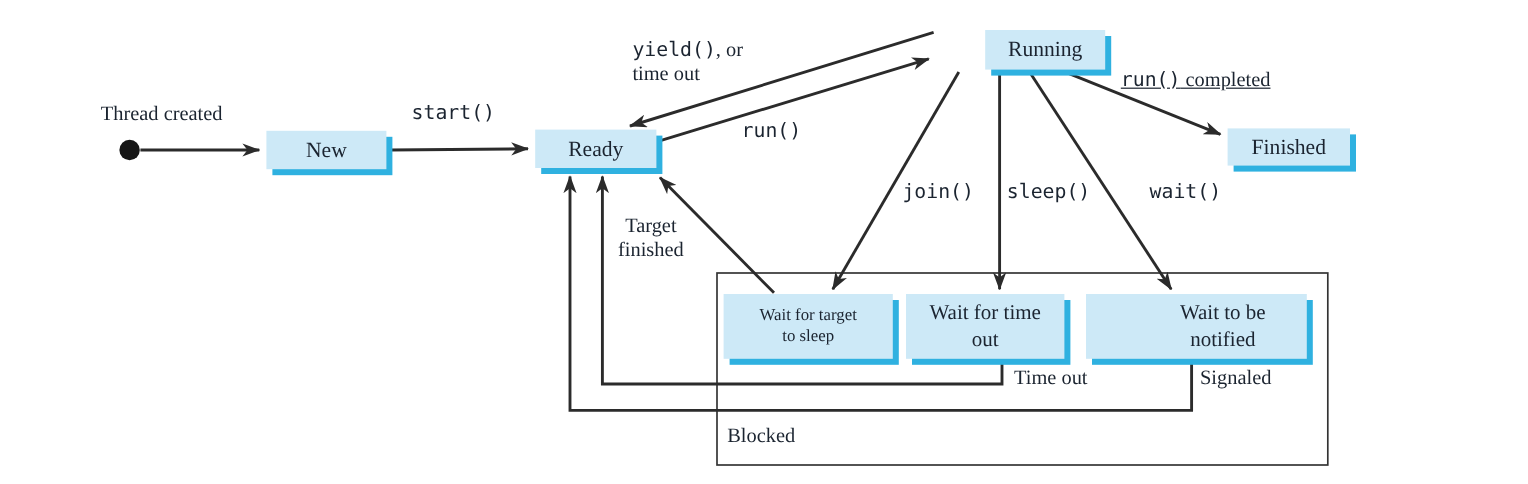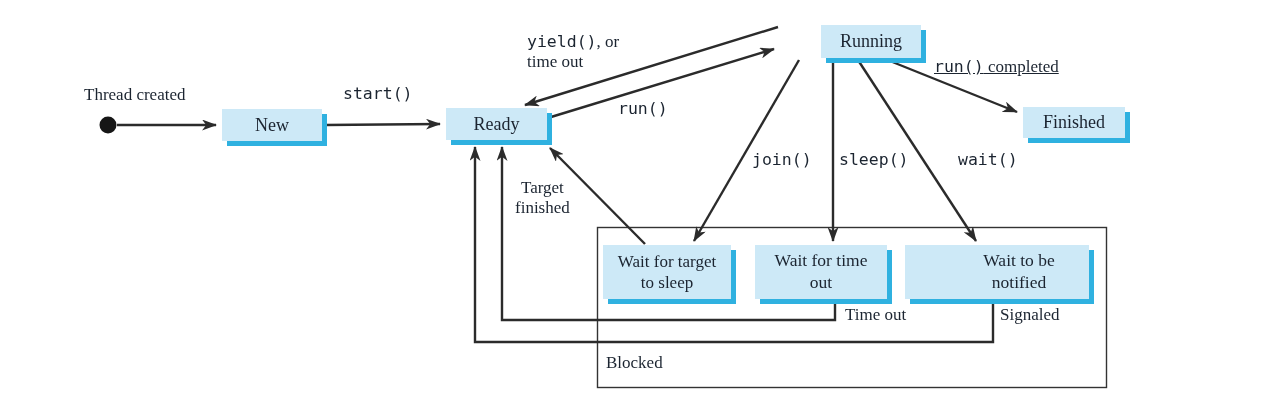--- a/index.html
+++ b/index.html
@@ -72,21 +72,21 @@
   </div>
 
   <div class="state-box" style="left:821px;top:25px;width:100px;height:33px;">
     <span>Running</span>
   </div>
 
   <div class="state-box" style="left:1023px;top:107px;width:102px;height:31px;">
     <span>Finished</span>
   </div>
 
-  <div class="state-box" style="left:603px;top:245px;width:128px;height:54px;font-size:17px;">
+  <div class="state-box" style="left:603px;top:245px;width:141px;height:54px;font-size:14px;">
     <span>Wait for target</span>
     <span>to sleep</span>
   </div>
 
   <div class="state-box" style="left:755px;top:245px;width:132px;height:54px;font-size:17.5px;">
     <span>Wait for time</span>
     <span>out</span>
   </div>
 
   <div class="state-box" style="left:905px;top:245px;width:140px;height:54px;font-size:17.5px;padding-left:44px;">

